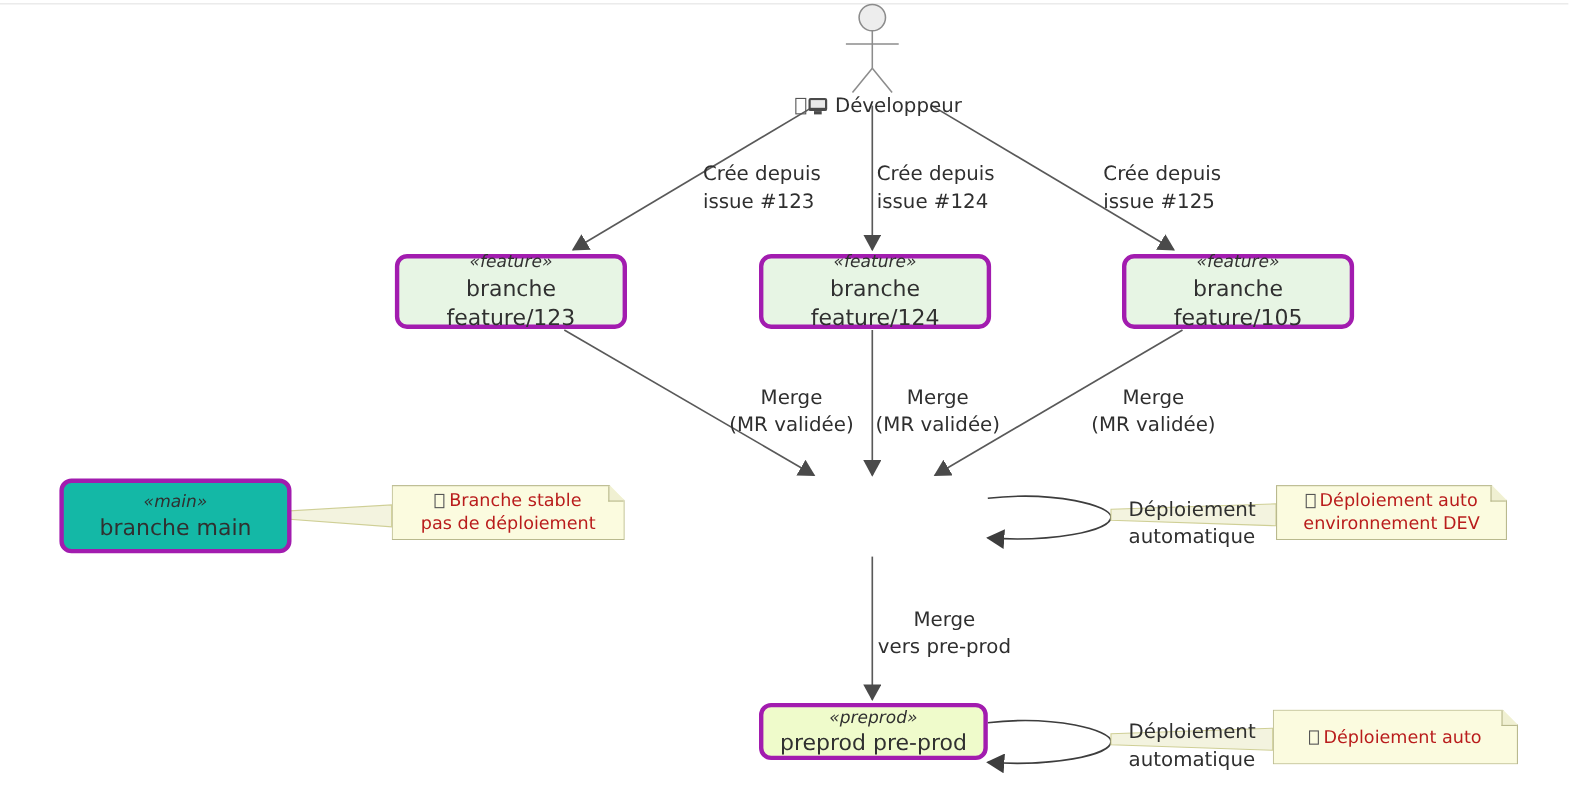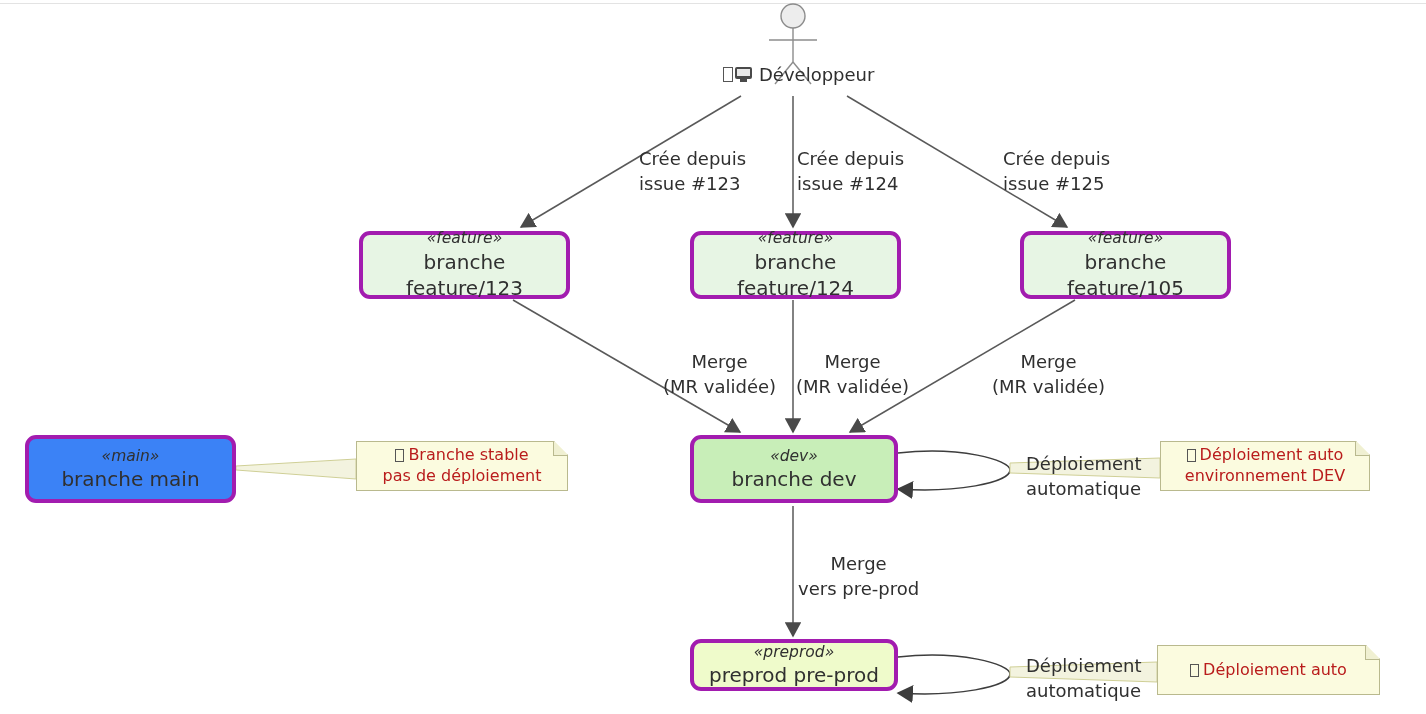--- a/index.html
+++ b/index.html
@@ -51,21 +51,21 @@
     font-size: 15.5px;
     color: #303030;
   }
   .node .bname {
     font-size: 20px;
     color: #303030;
   }
   .node-feature { background: #e7f5e4; }
   .node-dev     { background: #c8eeb8; }
   .node-preprod { background: #effbcb; }
-  .node-main    { background: #3b82f6; }
+  .node-main    { background: #14b8a6; margin-left: 29px; }
 
   .note {
     position: absolute;
     box-sizing: border-box;
     background: #fbfbdf;
     border: 1px solid #b9b98e;
     display: flex;
     flex-direction: column;
     align-items: center;
     justify-content: center;
@@ -189,21 +189,21 @@
 
     <path d="M 898 453 C 960 446, 1010 460, 1010 470 C 1010 483, 955 493, 898 489" stroke="#3d3d3d" stroke-width="1.5" fill="none" marker-end="url(#ah-open)"></path>
 
     <path d="M 898 657 C 960 650, 1010 664, 1010 674 C 1010 687, 955 697, 898 693" stroke="#3d3d3d" stroke-width="1.5" fill="none" marker-end="url(#ah-open)"></path>
 
     <path d="M 236 466 L 356 459 L 356 479 L 236 470 z" fill="#f3f3df" stroke="#cfcf96" stroke-width="1"></path>
     <path d="M 1010 463 L 1160 458 L 1160 478 L 1010 473 z" fill="#f3f3df" stroke="#cfcf96" stroke-width="1"></path>
     <path d="M 1010 667 L 1157 662 L 1157 682 L 1010 677 z" fill="#f3f3df" stroke="#cfcf96" stroke-width="1"></path>
   </svg>
 
-  <div id="actor-label" style="left:723px; top:64px;">
+  <div id="actor-label" style="left:723px; top:86px;">
     <span class="glyphbox"></span>
     <span class="monitor">
       <span class="scr"></span>
         <span class="stand"></span>
     </span>
     <span>Développeur</span>
   </div>
 
   <div class="node node-feature" style="left:359px; top:231px; width:211px; height:68px;">
     <span class="stereo">«feature»</span>
@@ -218,24 +218,20 @@
   <div class="node node-feature" style="left:1020px; top:231px; width:211px; height:68px;">
     <span class="stereo">«feature»</span>
     <span class="bname">branche feature/105</span>
   </div>
 
   <div class="node node-main" style="left:25px; top:435px; width:211px; height:68px;">
     <span class="stereo">«main»</span>
     <span class="bname">branche main</span>
   </div>
 
-  <div class="node node-dev" style="left:690px; top:435px; width:208px; height:68px;">
-    <span class="stereo">«dev»</span>
-    <span class="bname">branche dev</span>
-  </div>
 
   <div class="node node-preprod" style="left:690px; top:639px; width:208px; height:52px;">
     <span class="stereo">«preprod»</span>
     <span class="bname">preprod pre-prod</span>
   </div>
 
   <div class="edge-label left-al" style="left:639px; top:147px;">
     <span>Crée depuis</span><br>
     <span>issue #123</span>
   </div>

